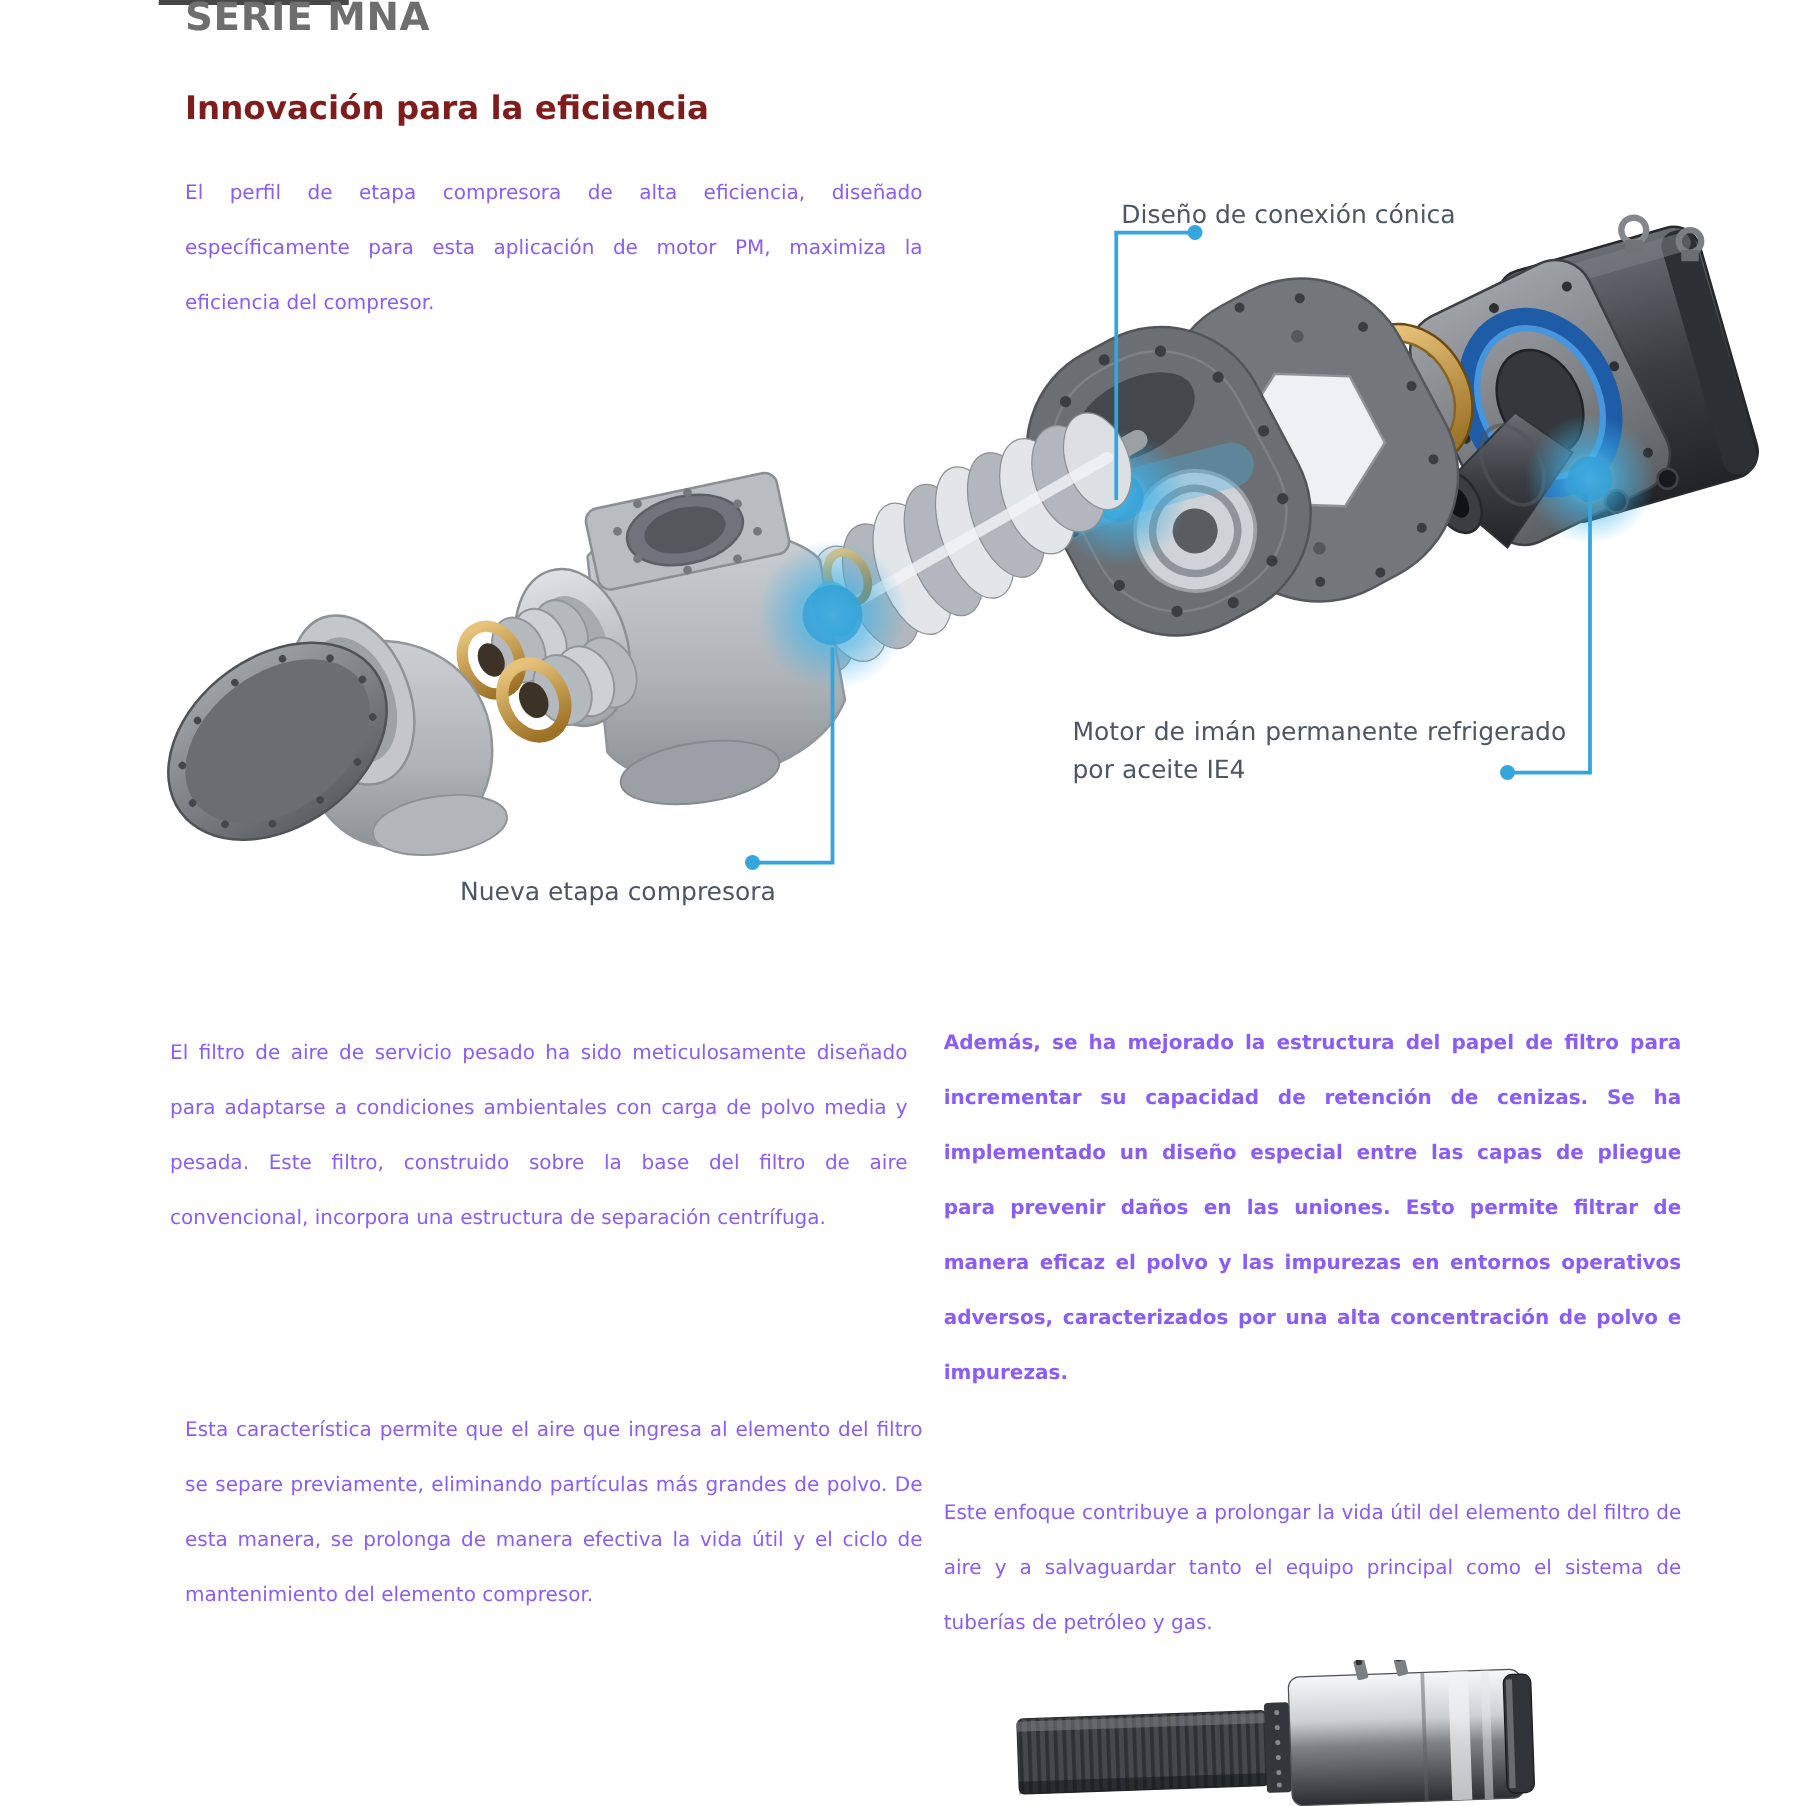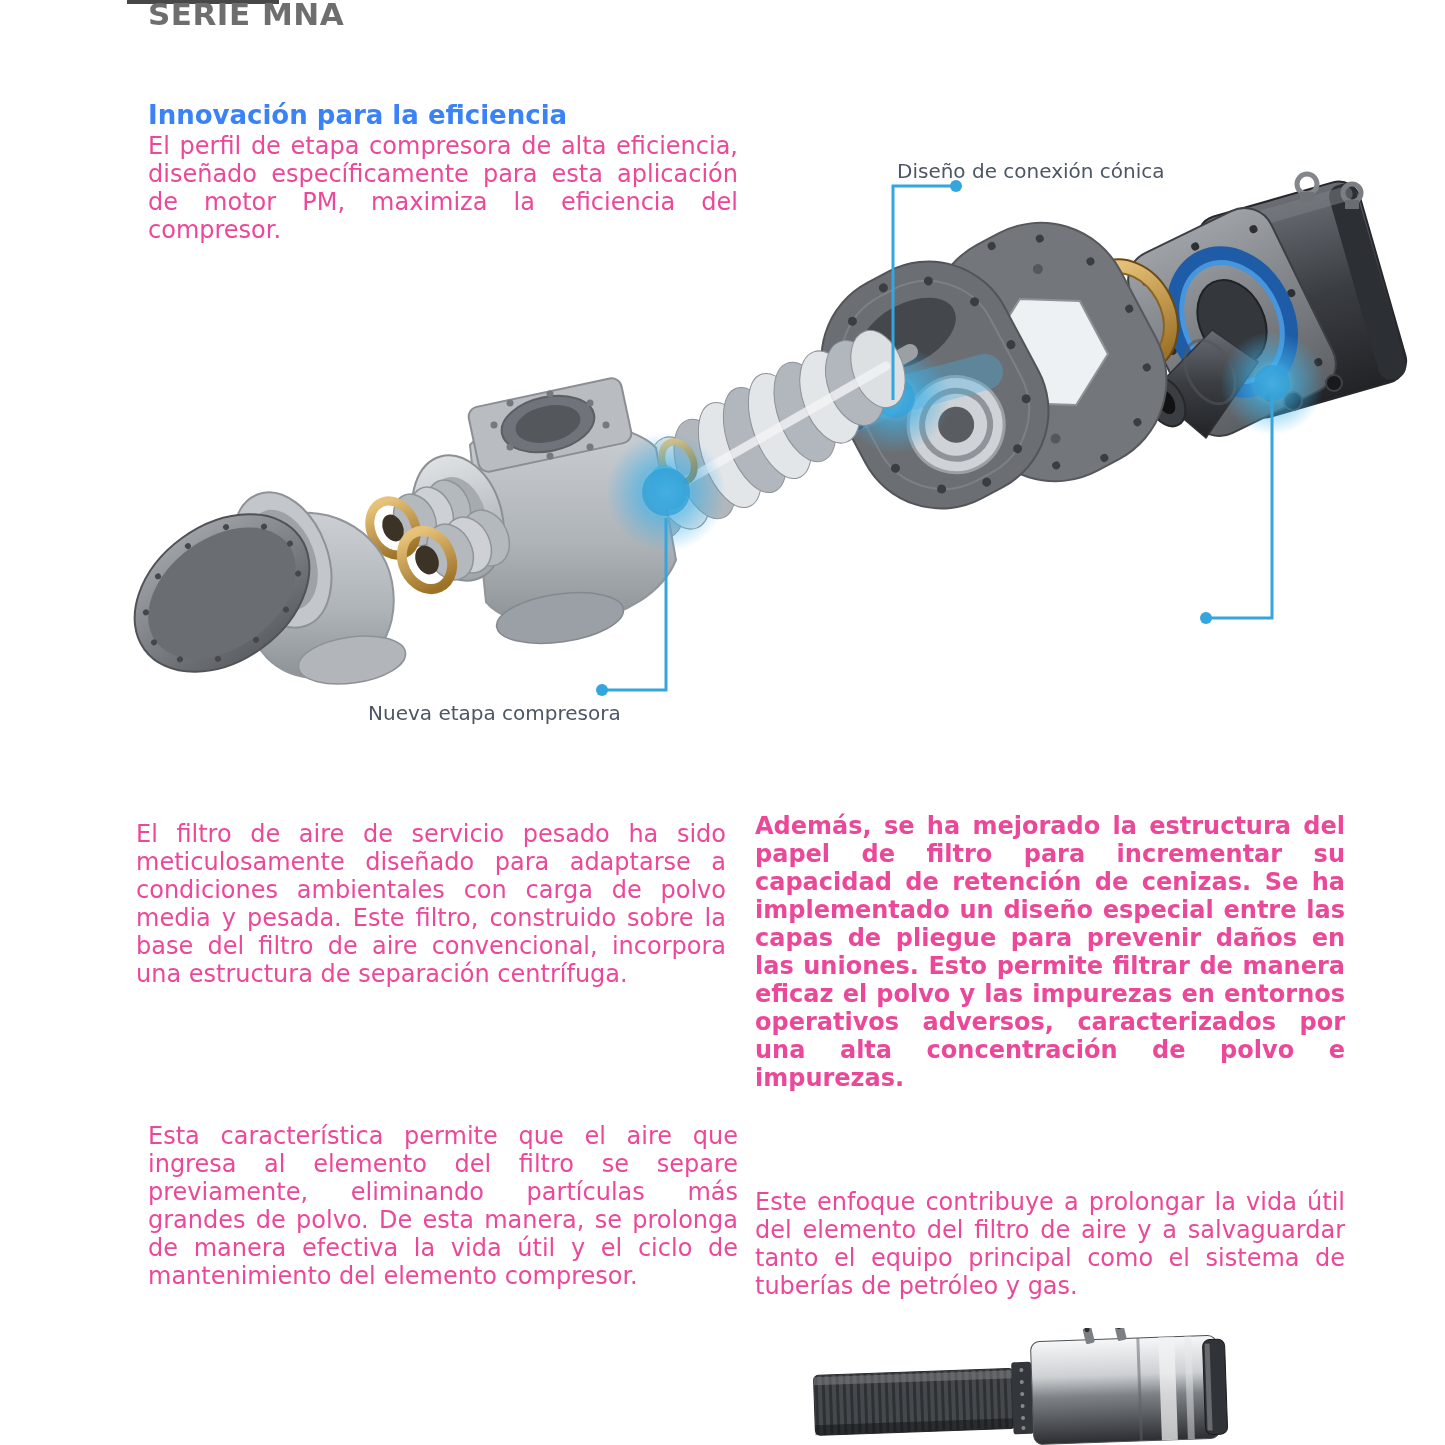--- a/index.html
+++ b/index.html
@@ -6,24 +6,24 @@
   .page{
     position:relative;width:1445px;height:1445px;background:#ffffff;overflow:hidden;
     font-family:"DejaVu Sans","Liberation Sans",sans-serif;color:#4d5664;
   }
   .abs{position:absolute;}
   .page-title{
     left:148px;top:-4px;font-size:31px;font-weight:bold;color:#6e6e6e;letter-spacing:0.5px;
   }
   .clip-bar{left:127px;top:0;width:152px;height:4px;background:#474747;}
   .h-blue{font-weight:bold;font-size:26px;}
-  .h-blue1{left:148px;top:72px;color:#3b82f6;margin-top:28px;}
+  .h-blue1{left:148px;top:72px;color:#7f1d1d;}
   .h-blue2{left:148px;top:768px;color:#2e93c6;}
   .body-text{
-    font-size:24px;line-height:28px;color:#ec4899;text-align:justify;
+    font-size:16px;line-height:44px;color:#8b5cf6;text-align:justify;
   }
   .para1{left:148px;top:132px;width:590px;}
   .colL1{left:136px;top:820px;width:590px;}
   .colL2{left:148px;top:1122px;width:590px;}
   .colR1{left:755px;top:812px;width:590px;font-weight:bold;}
   .colR2{left:755px;top:1188px;width:590px;}
   .callout{font-size:20px;line-height:30px;color:#4d5664;}
   .callout1{left:897px;top:156px;width:320px;}
   .callout2{left:858px;top:570px;width:395px;text-align:justify;}
   .callout3{left:368px;top:698px;width:300px;}
@@ -248,20 +248,21 @@
       <polyline points="956,186 893,186 893,400"></polyline>
       <polyline points="1206,618 1272,618 1272,392"></polyline>
       <polyline points="602,690 666,690 666,518"></polyline>
     </g>
     <circle cx="956" cy="186" r="6" fill="#35a5dd"></circle>
     <circle cx="1206" cy="618" r="6" fill="#35a5dd"></circle>
     <circle cx="602" cy="690" r="6" fill="#35a5dd"></circle>
   </svg>
 
   <div class="abs callout callout1">Diseño de conexión cónica</div>
+  <div class="abs callout callout2">Motor de imán permanente refrigerado por aceite IE4</div>
   <div class="abs callout callout3">Nueva etapa compresora</div>
 
 
   <div class="abs body-text colL1">El filtro de aire de servicio pesado ha sido meticulosamente diseñado para adaptarse a condiciones ambientales con carga de polvo media y pesada. Este filtro, construido sobre la base del filtro de aire convencional, incorpora una estructura de separación centrífuga.</div>
   <div class="abs body-text colL2">Esta característica permite que el aire que ingresa al elemento del filtro se separe previamente, eliminando partículas más grandes de polvo. De esta manera, se prolonga de manera efectiva la vida útil y el ciclo de mantenimiento del elemento compresor.</div>
   <div class="abs body-text colR1">Además, se ha mejorado la estructura del papel de filtro para incrementar su capacidad de retención de cenizas. Se ha implementado un diseño especial entre las capas de pliegue para prevenir daños en las uniones. Esto permite filtrar de manera eficaz el polvo y las impurezas en entornos operativos adversos, caracterizados por una alta concentración de polvo e impurezas.</div>
   <div class="abs body-text colR2">Este enfoque contribuye a prolongar la vida útil del elemento del filtro de aire y a salvaguardar tanto el equipo principal como el sistema de tuberías de petróleo y gas.</div>
 
   <svg class="abs filter-photo" width="432" height="117" viewBox="0 0 432 117" xmlns="http://www.w3.org/2000/svg">
     <defs>

